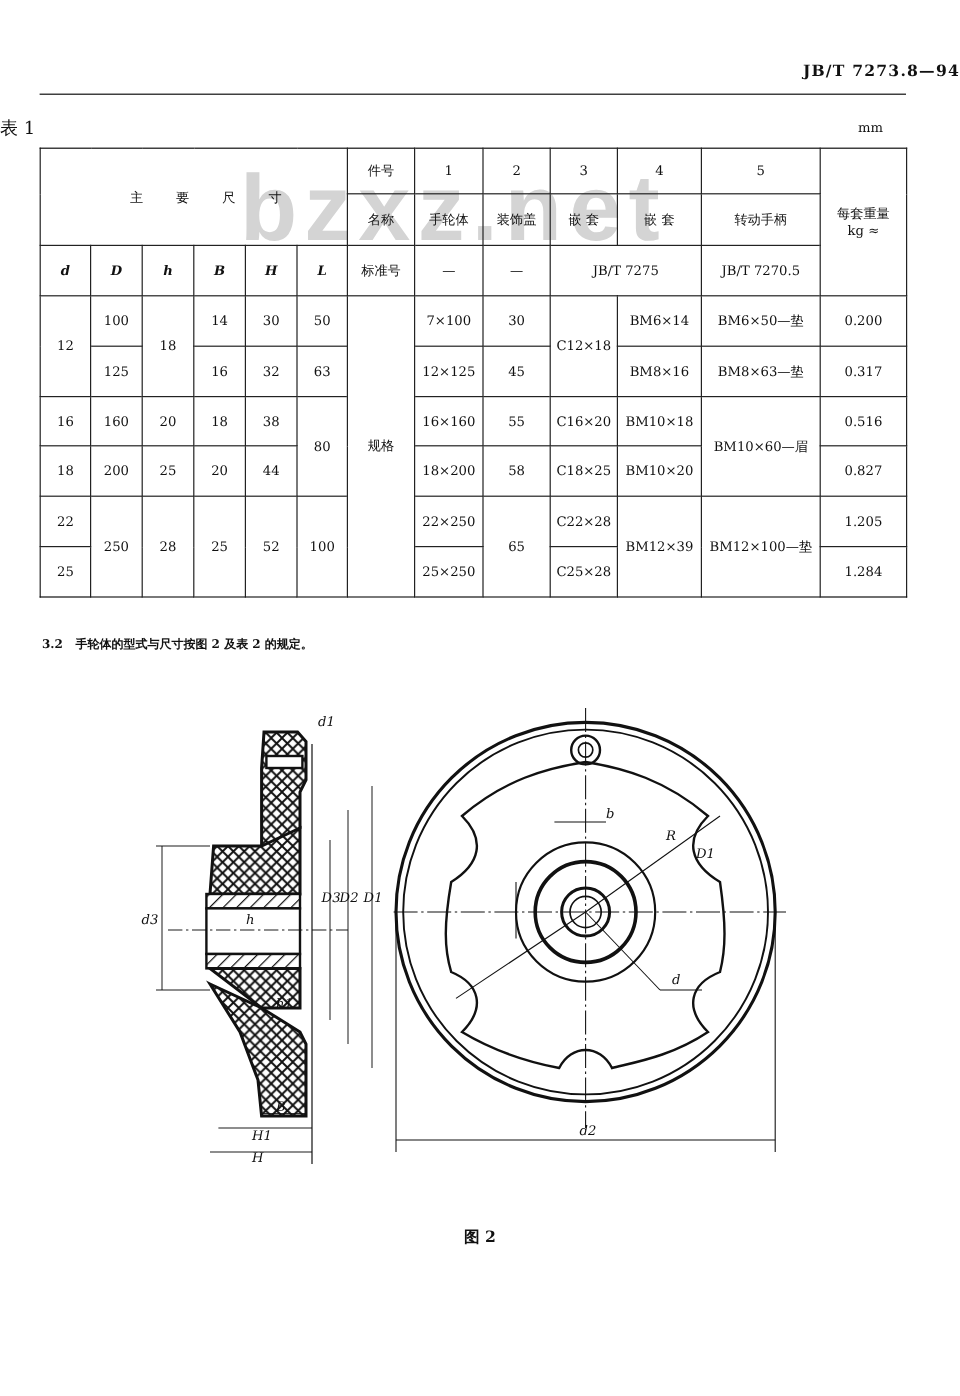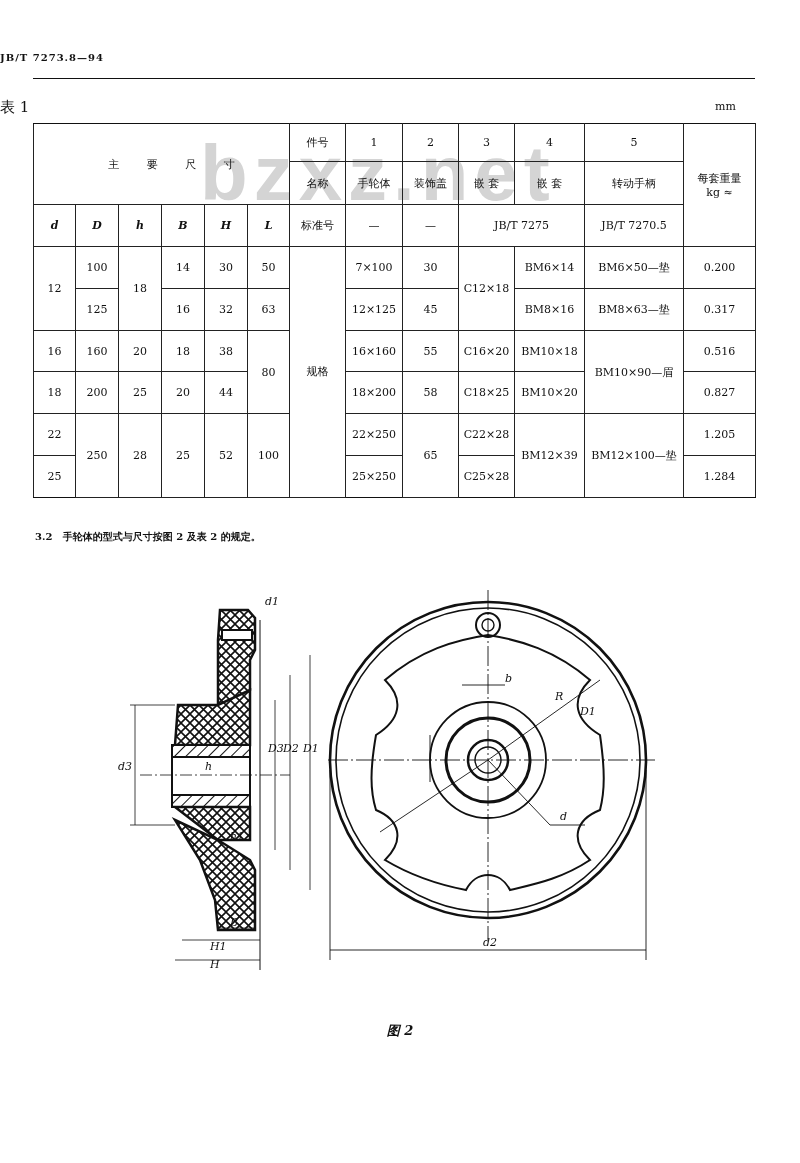--- a/index.html
+++ b/index.html
@@ -1,38 +1,38 @@
 <!DOCTYPE html>
 <html><head>
 <meta charset="utf-8">
 <style>
   html, body { margin: 0; padding: 0; background: #ffffff; }
   body { width: 800px; height: 1163px; position: relative; overflow: hidden;
          font-family: "DejaVu Serif", "Liberation Serif", serif; color: #111; }
-  .header-code { position: absolute; top: 52px; left: 0; width: 800px; text-align: left;
-                 font-size: 10px; font-weight: bold; letter-spacing: 1px; }
+  .header-code { position: absolute; top: 52px; left: 0; width: 800px; text-align: right;
+                 font-size: 13px; font-weight: bold; letter-spacing: 1px; }
   .header-rule { position: absolute; top: 78px; left: 33px; width: 722px; height: 0;
                  border-top: 1.5px solid #111; }
   .table-title { position: absolute; top: 98px; left: 0; width: 800px; font-size: 15px; }
   .table-unit { position: absolute; top: 100px; left: 715px; font-size: 11px; }
   .watermark { position: absolute; top: 128px; left: 200px; font-family: Liberation Sans, sans-serif;
                font-size: 78px; font-weight: bold; color: #d4d4d4; letter-spacing: 6px; z-index: 0;
                pointer-events: none; }
   table.spec { position: absolute; top: 123px; left: 33px; border-collapse: collapse;
                font-size: 11px; z-index: 1; background: transparent; }
   table.spec td { border: 1px solid #222; text-align: center; vertical-align: middle; padding: 0; }
   table.spec tr.top td { border-top: 1.5px solid #111; }
   table.spec tr.last td { border-bottom: 1.5px solid #111; }
   .it { font-style: italic; font-weight: bold; }
   .cjk-wide { letter-spacing: 12px; margin-left: 32px; }
   .vert { line-height: 70px; }
   .para { position: absolute; top: 530px; left: 35px; font-size: 10px; font-weight: bold; }
   .drawing { position: absolute; top: 570px; left: 100px; }
   .fig-caption { position: absolute; top: 1022px; left: 0; width: 800px; text-align: center;
-                 font-size: 13px; font-weight: bold; font-style: italic; }
+                 font-size: 13px; font-weight: bold; }
   .page-number { position: absolute; top: 1142px; left: 45px; font-size: 12px; font-weight: bold; margin-top: 43px; }
 </style>
 </head>
 <body>
 
 <div class="header-code">JB/T 7273.8—94</div>
 <div class="header-rule"></div>
 
 <div class="table-title">表 1</div>
 <div class="table-unit">mm</div>
@@ -127,21 +127,21 @@
     <td>16</td>
     <td>160</td>
     <td>20</td>
     <td>18</td>
     <td>38</td>
     <td rowspan="2">80</td>
     <td>16×160</td>
     <td>55</td>
     <td>C16×20</td>
     <td>BM10×18</td>
-    <td rowspan="2">BM10×90—眉</td>
+    <td rowspan="2">BM10×60—眉</td>
     <td>0.516</td>
   </tr>
 
   <tr style="height:42px">
     <td>18</td>
     <td>200</td>
     <td>25</td>
     <td>20</td>
     <td>44</td>
     <td>18×200</td>

